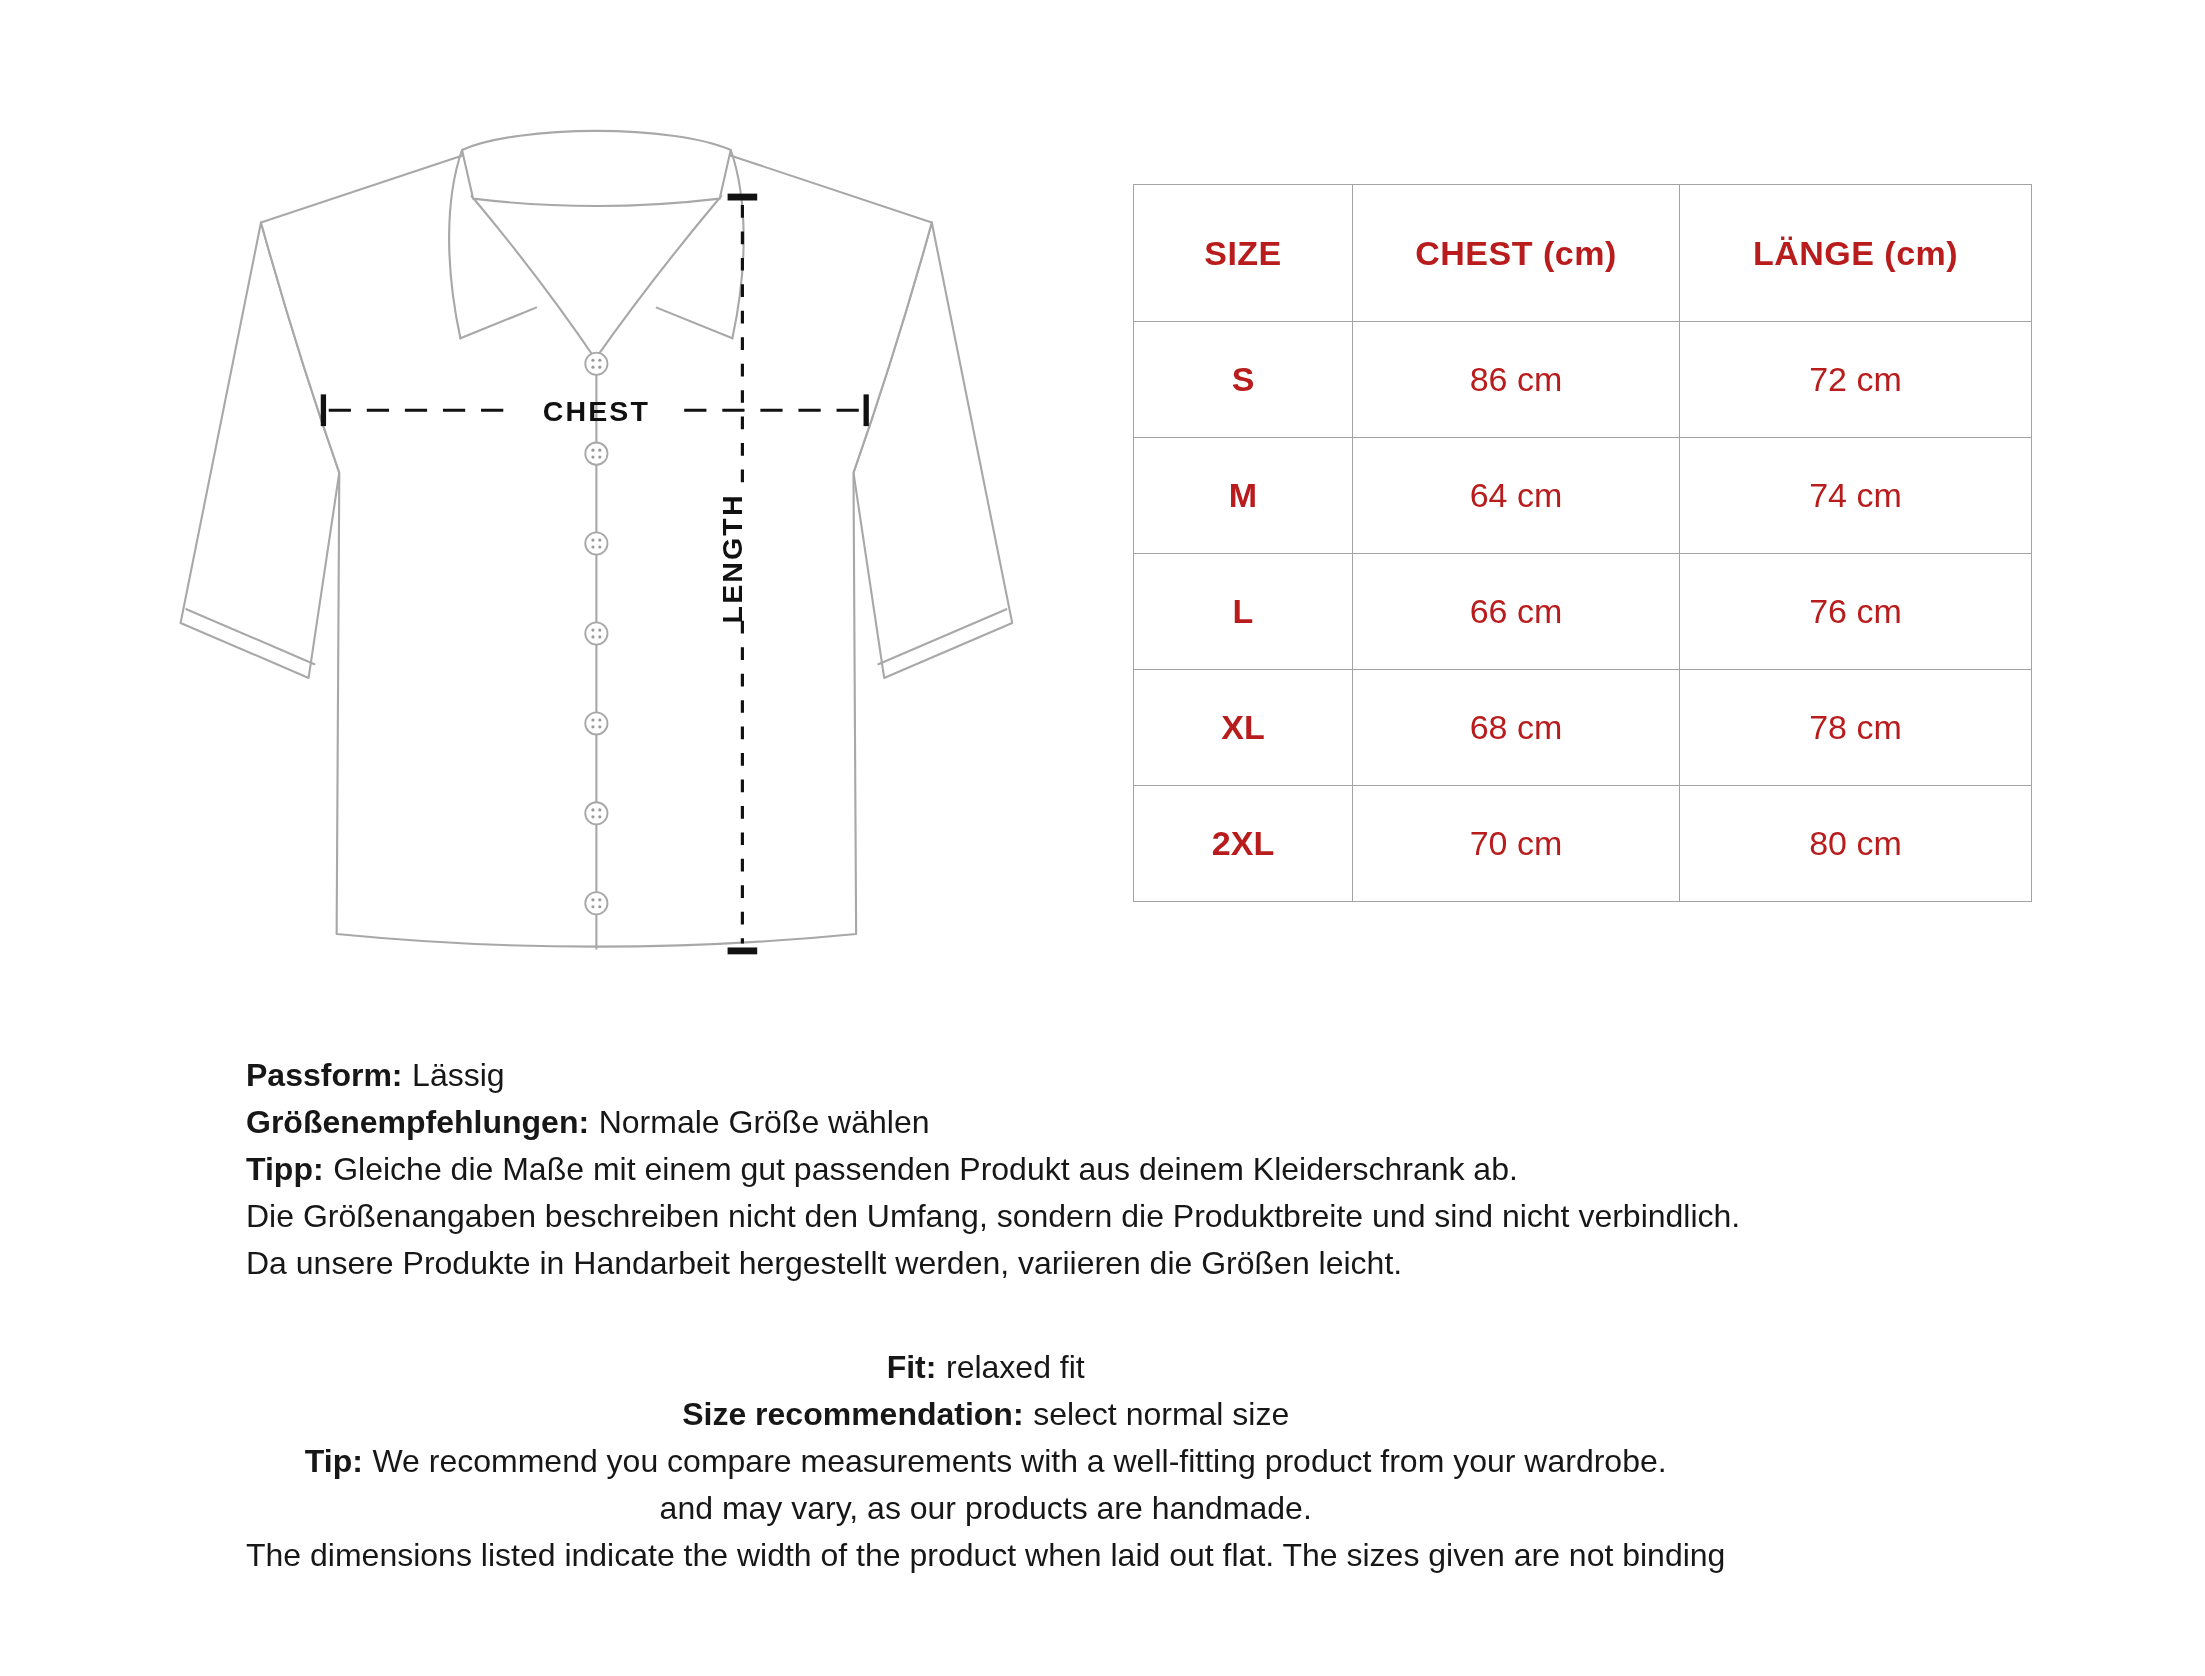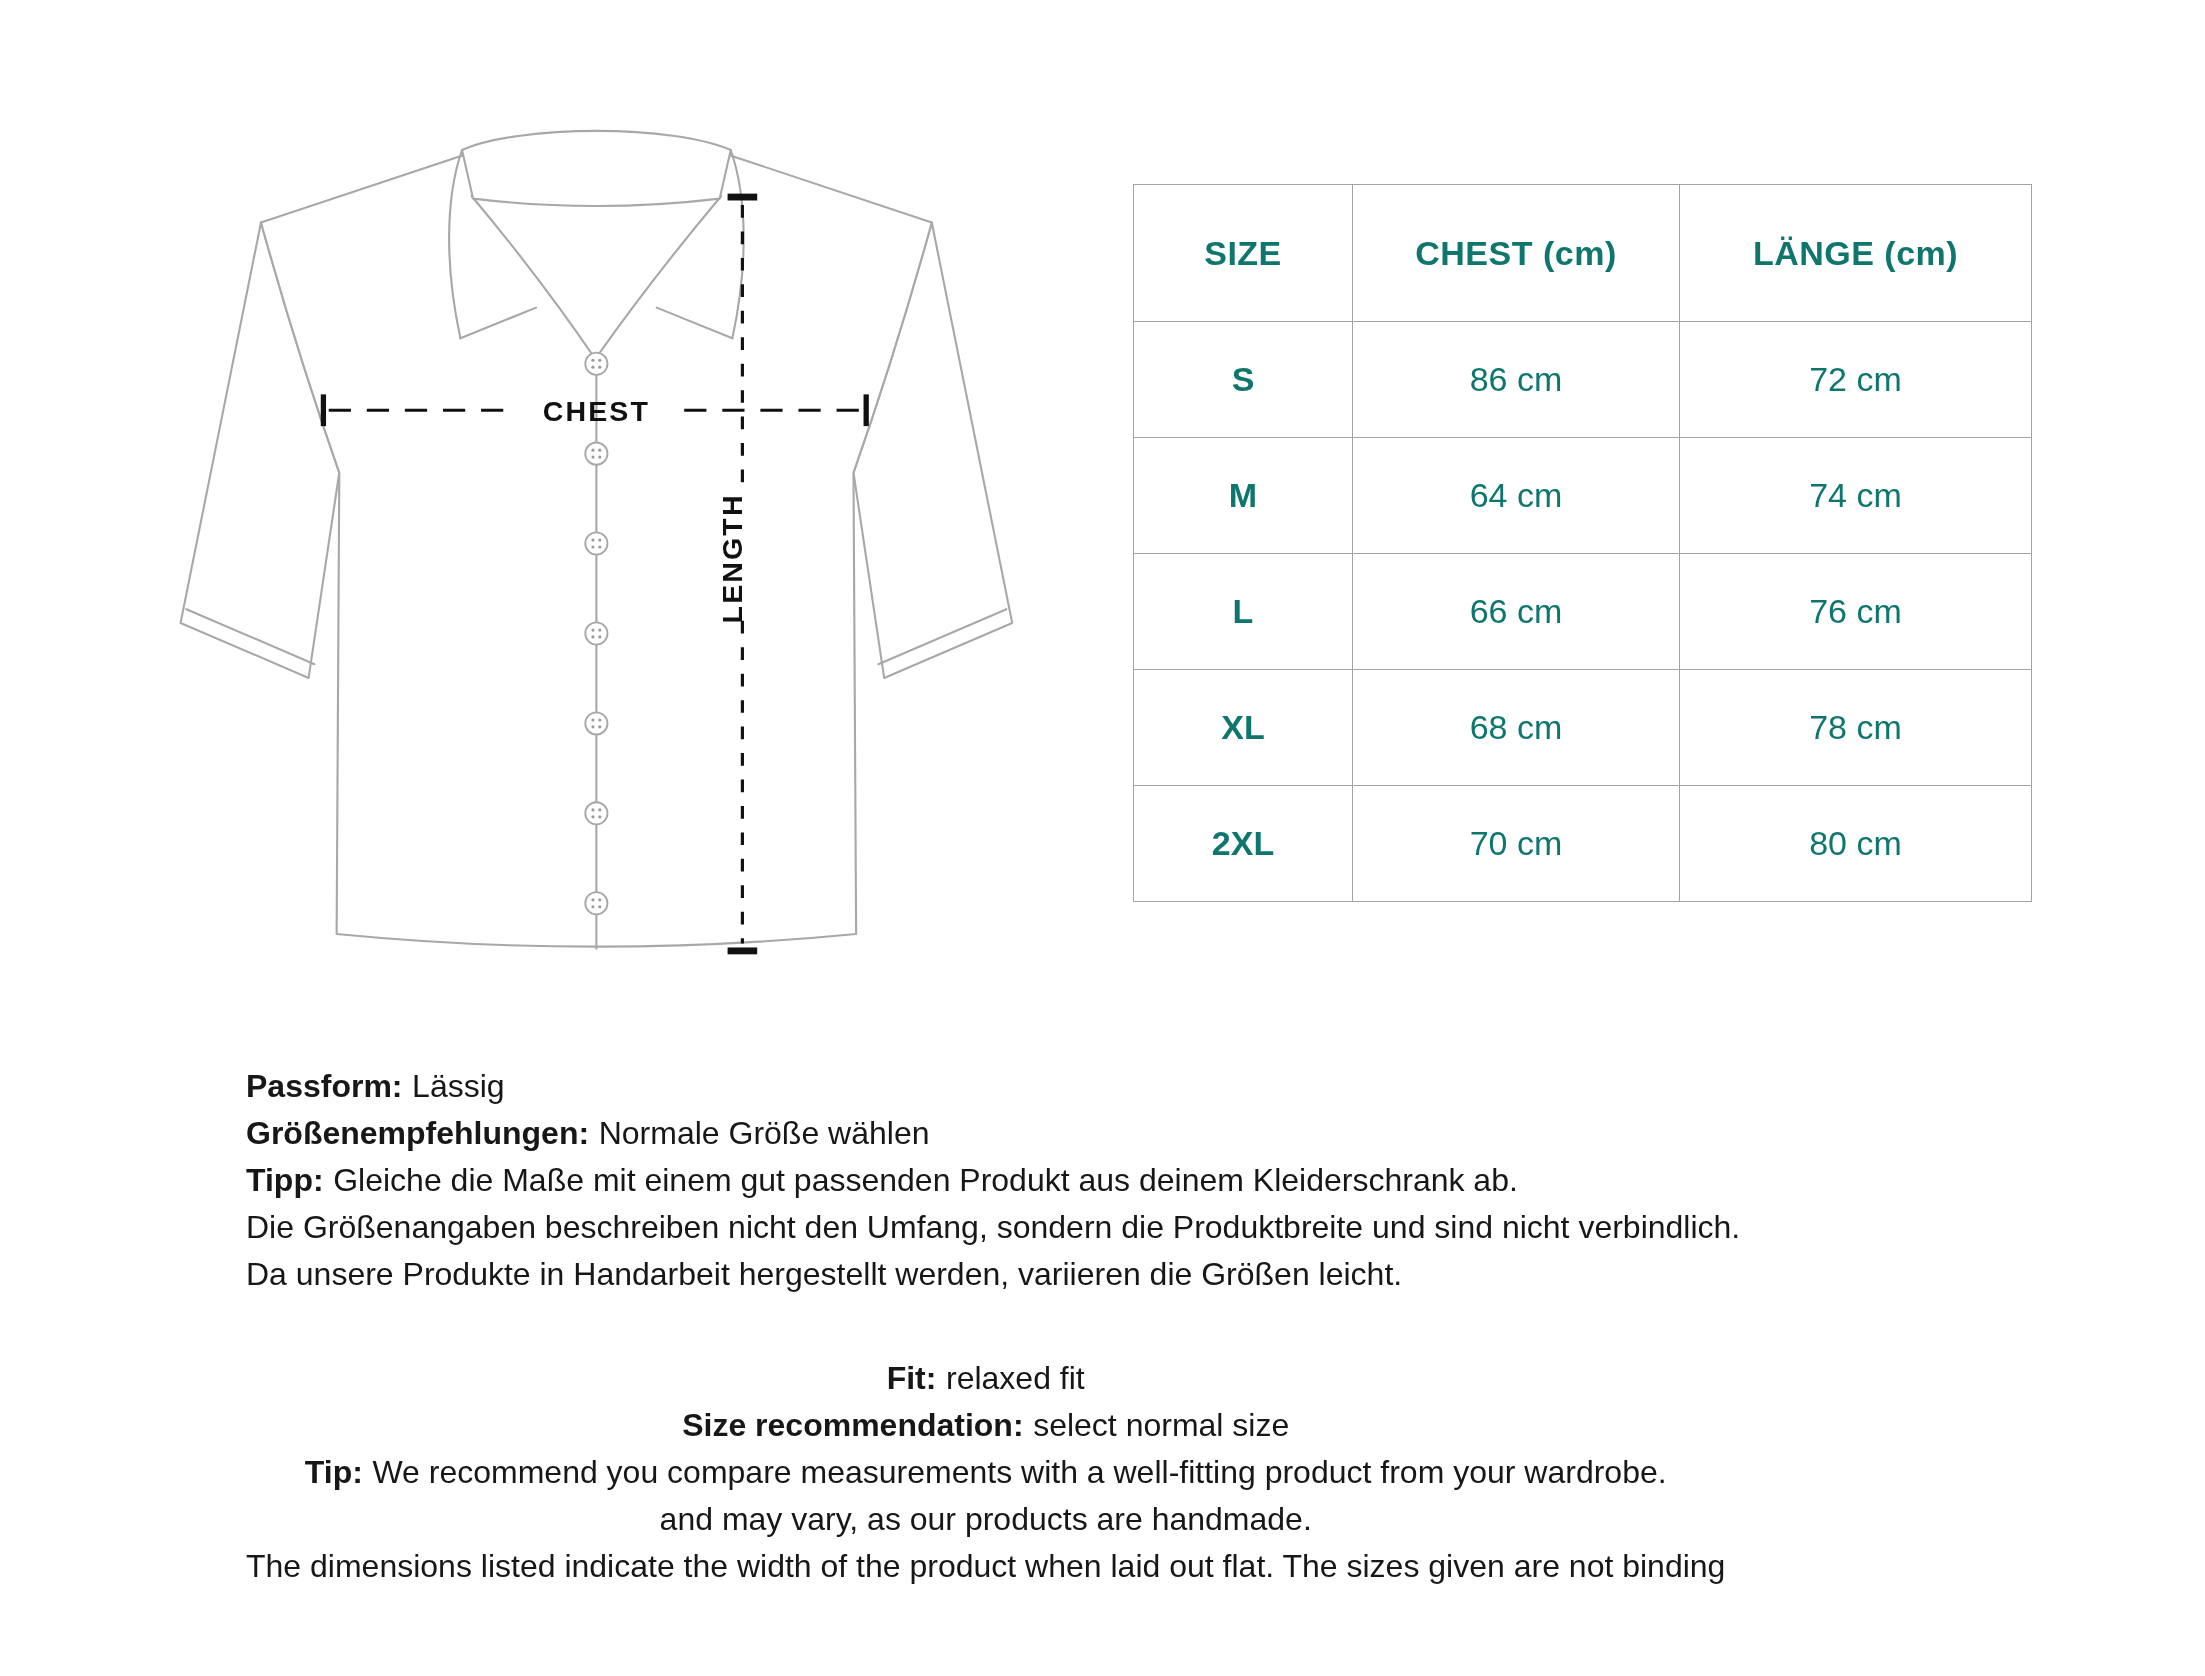--- a/index.html
+++ b/index.html
@@ -39,35 +39,35 @@
   
   #size-table {
     position: absolute;
     left: 1133px;
     top: 184px;
     width: 898px;
     height: 716px;
     border-collapse: collapse;
     table-layout: fixed;
     font-size: 34px;
-    color: #0f766e;
+    color: #b91c1c;
   }
   #size-table th, #size-table td {
     border: 1.6px solid #a3a3a3;
     text-align: center;
     vertical-align: middle;
     padding: 0;
   }
   #size-table thead tr { height: 137px; }
   #size-table tbody tr { height: 116px; }
   #size-table th { font-weight: 700; letter-spacing: 0.5px; }
   #size-table td.size-col { font-weight: 700; }
 
   
-  .info-block { position: absolute; left: 246px; font-size: 32px; line-height: 47px; color: #171717; margin-top: 11px; }
+  .info-block { position: absolute; left: 246px; font-size: 32px; line-height: 47px; color: #171717; }
   #info-german  { top: 1052px; }
   #info-english { top: 1344px; text-align: center; }
   .info-line { white-space: nowrap; }
   .info-label { font-weight: 700; margin-right: 0.30em; }
   .info-label:empty { display: none; margin: 0; }
 </style>
 </head>
 <body>
 
 <div id="page">

